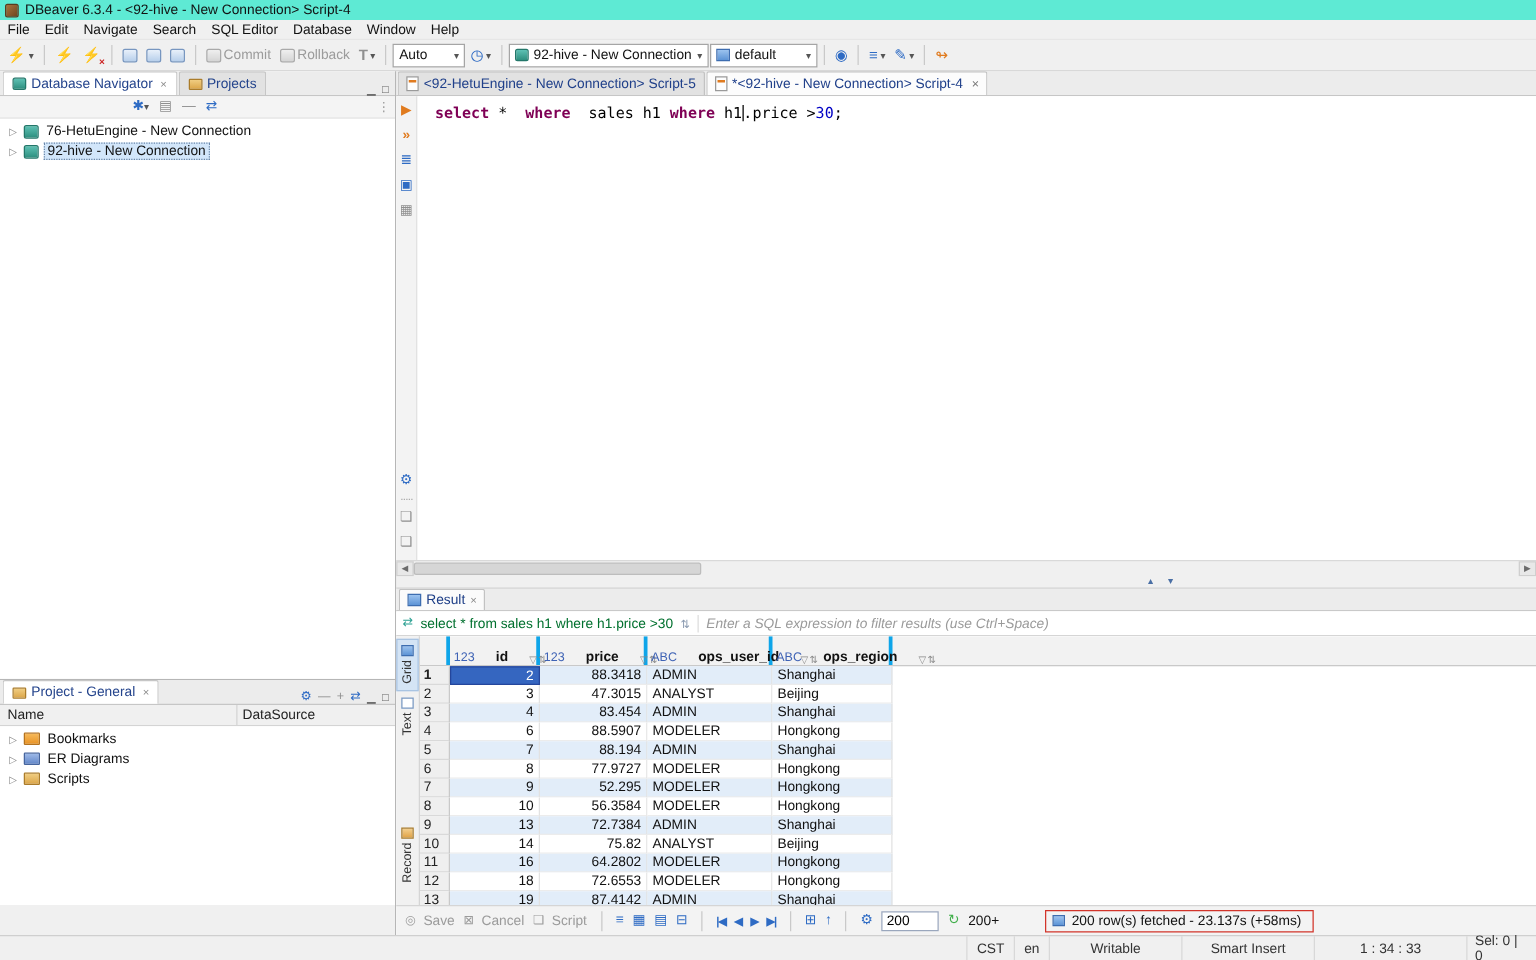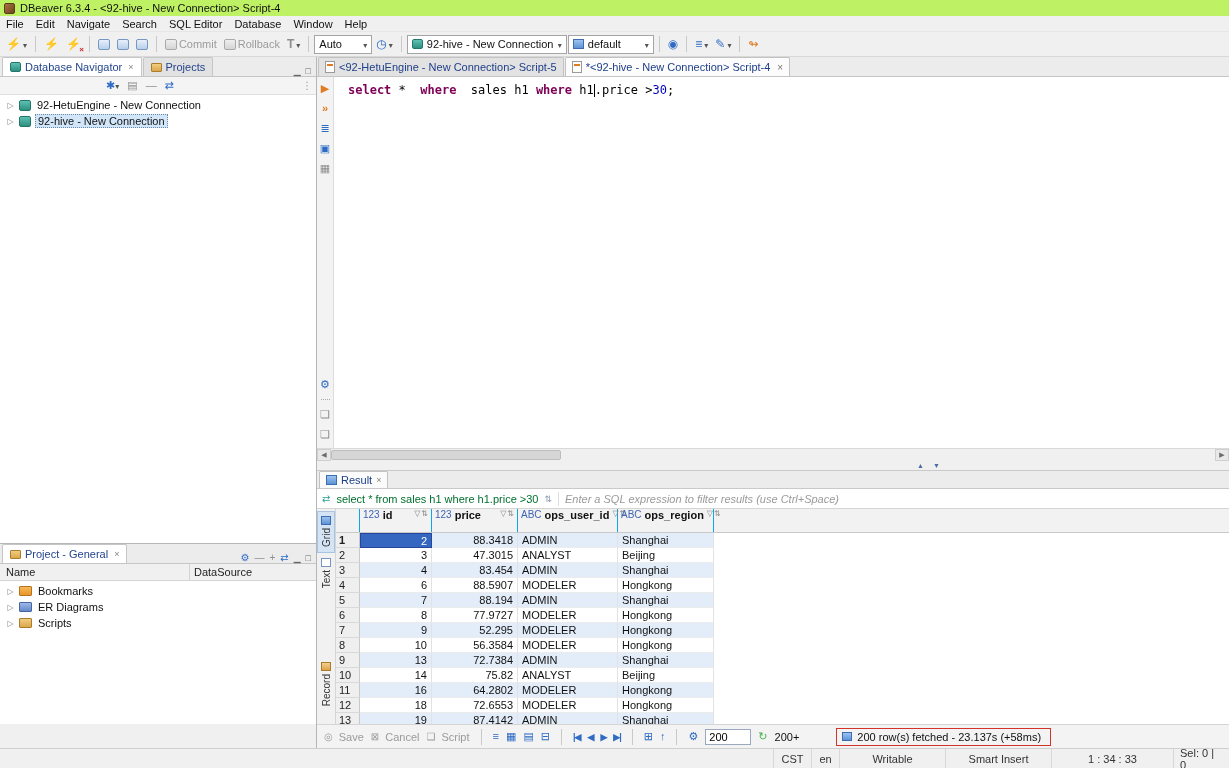--- a/index.html
+++ b/index.html
@@ -1,20 +1,20 @@
 <!DOCTYPE html>
 <html><head>
 <meta charset="utf-8">
 <style>
   * { box-sizing: border-box; margin: 0; padding: 0; }
   html,body { width:1229px; height:768px; overflow:hidden; }
   body { font-family:"Liberation Sans", sans-serif; font-size:11px; background:#f0f0f0; color:#111; position:relative; }
 
   
-  .titlebar { height:16px; display:flex; align-items:center; gap:5px; padding:0 4px; background:#bef264; }
+  .titlebar { height:16px; display:flex; align-items:center; gap:5px; padding:0 4px; background:#5eead4; }
   .app-icon { width:11px; height:11px; border-radius:2px; background:linear-gradient(135deg,#a9743c,#6d4420); border:1px solid #5a3a1d; }
   .menubar { height:15px; display:flex; align-items:center; background:#f0f0f0; }
   .menu-item { padding:0 6px; height:15px; display:flex; align-items:center; cursor:default; }
   .toolbar { height:26px; display:flex; align-items:center; background:#f0f0f0; border-top:1px solid #e6e6e6; border-bottom:1px solid #d8d8d8; padding:0 3px; gap:1px; }
   .tbtn { height:22px; padding:0 3px; display:flex; align-items:center; gap:2px; border-radius:2px; }
   .tsep { width:1px; height:16px; background:#c9c9c9; margin:0 4px; }
   .combo { height:19px; background:#fff; border:1px solid #a5a5a5; display:flex; align-items:center; gap:4px; padding:0 4px; white-space:nowrap; }
   .w-auto { width:58px; } .w-auto span:first-child { flex:1; }
   .w-conn { width:160px; } .w-schema { width:86px; }
   .ic { display:inline-block; font-size:12px; line-height:1; } .ic10 { font-size:10px; } .ic11 { font-size:11px; }
@@ -104,21 +104,21 @@
   .vtab.active { background:#d4e4f5; border:1px solid #a9c4e2; }
   .vlabel { writing-mode:vertical-rl; transform:rotate(180deg); font-size:10px; color:#333; }
   .vtab.record { margin-top:auto; margin-bottom:12px; }
   .vic { width:10px; height:9px; display:inline-block; }
   .vic-grid { background:linear-gradient(#9cc3ef,#5d94d6); border:1px solid #3d6db0; }
   .vic-text { background:#fff; border:1px solid #7796c0; }
   .vic-rec { background:linear-gradient(#f3cf8e,#e0a347); border:1px solid #a97c2c; }
 
   .gridwrap { flex:1; overflow:hidden; background:#fff; }
   .ghead { display:flex; height:24px; background:#f2f2f2; border-bottom:1px solid #c9c9c9; }
-  .hcell { display:flex; align-items:flex-start; gap:3px; padding:0 3px; border-right:1px solid #0ea5e9; }
+  .hcell { display:flex; align-items:flex-end; gap:17px; padding:0 3px; border-right:3px solid #0ea5e9; }
   .hnum { width:24px; } .hc-id { width:72px; } .hc-price { width:86px; } .hc-user { width:100px; } .hc-region { width:96px; }
   .ctype { color:#3f63b5; font-size:10px; }
   .cname { font-weight:bold; }
   .hicons { margin-left:auto; display:flex; align-items:center; gap:1px; color:#8a8a8a; font-size:8px; }
   .grow-row { display:flex; height:15px; }
   .cell { display:flex; align-items:center; padding:0 4px; border-right:1px solid #e2e2e2; border-bottom:1px solid #ececec; height:15px; background:#fff; white-space:nowrap; overflow:hidden; }
   .rownum { width:24px; background:#efefef; border-right:1px solid #c9c9c9; border-bottom:1px solid #d9d9d9; padding-left:3px; color:#222; }
   .c-id { width:72px; justify-content:flex-end; }
   .c-price { width:86px; justify-content:flex-end; }
   .c-user { width:100px; }
@@ -256,21 +256,21 @@
         <span class="ic ic11 blue">✱<span class="caret"></span></span>
         <span class="ic ic11 grey">▤</span>
         <span class="ic ic11 grey">—</span>
         <span class="ic ic11 blue">⇄</span>
         <span class="grip">⋮</span>
       </div>
       <div class="tree">
         <div class="tree-item">
           <span class="expander">▷</span>
           <span class="db-icon"></span>
-          <span class="tree-label">92-HetuEngine - New Connection</span>
+          <span class="tree-label">76-HetuEngine - New Connection</span>
         </div>
         <div class="tree-item">
           <span class="expander">▷</span>
           <span class="db-icon"></span>
           <span class="tree-label selected">92-hive - New Connection</span>
         </div>
       </div>
     </div>
 
     <div class="project-panel">

